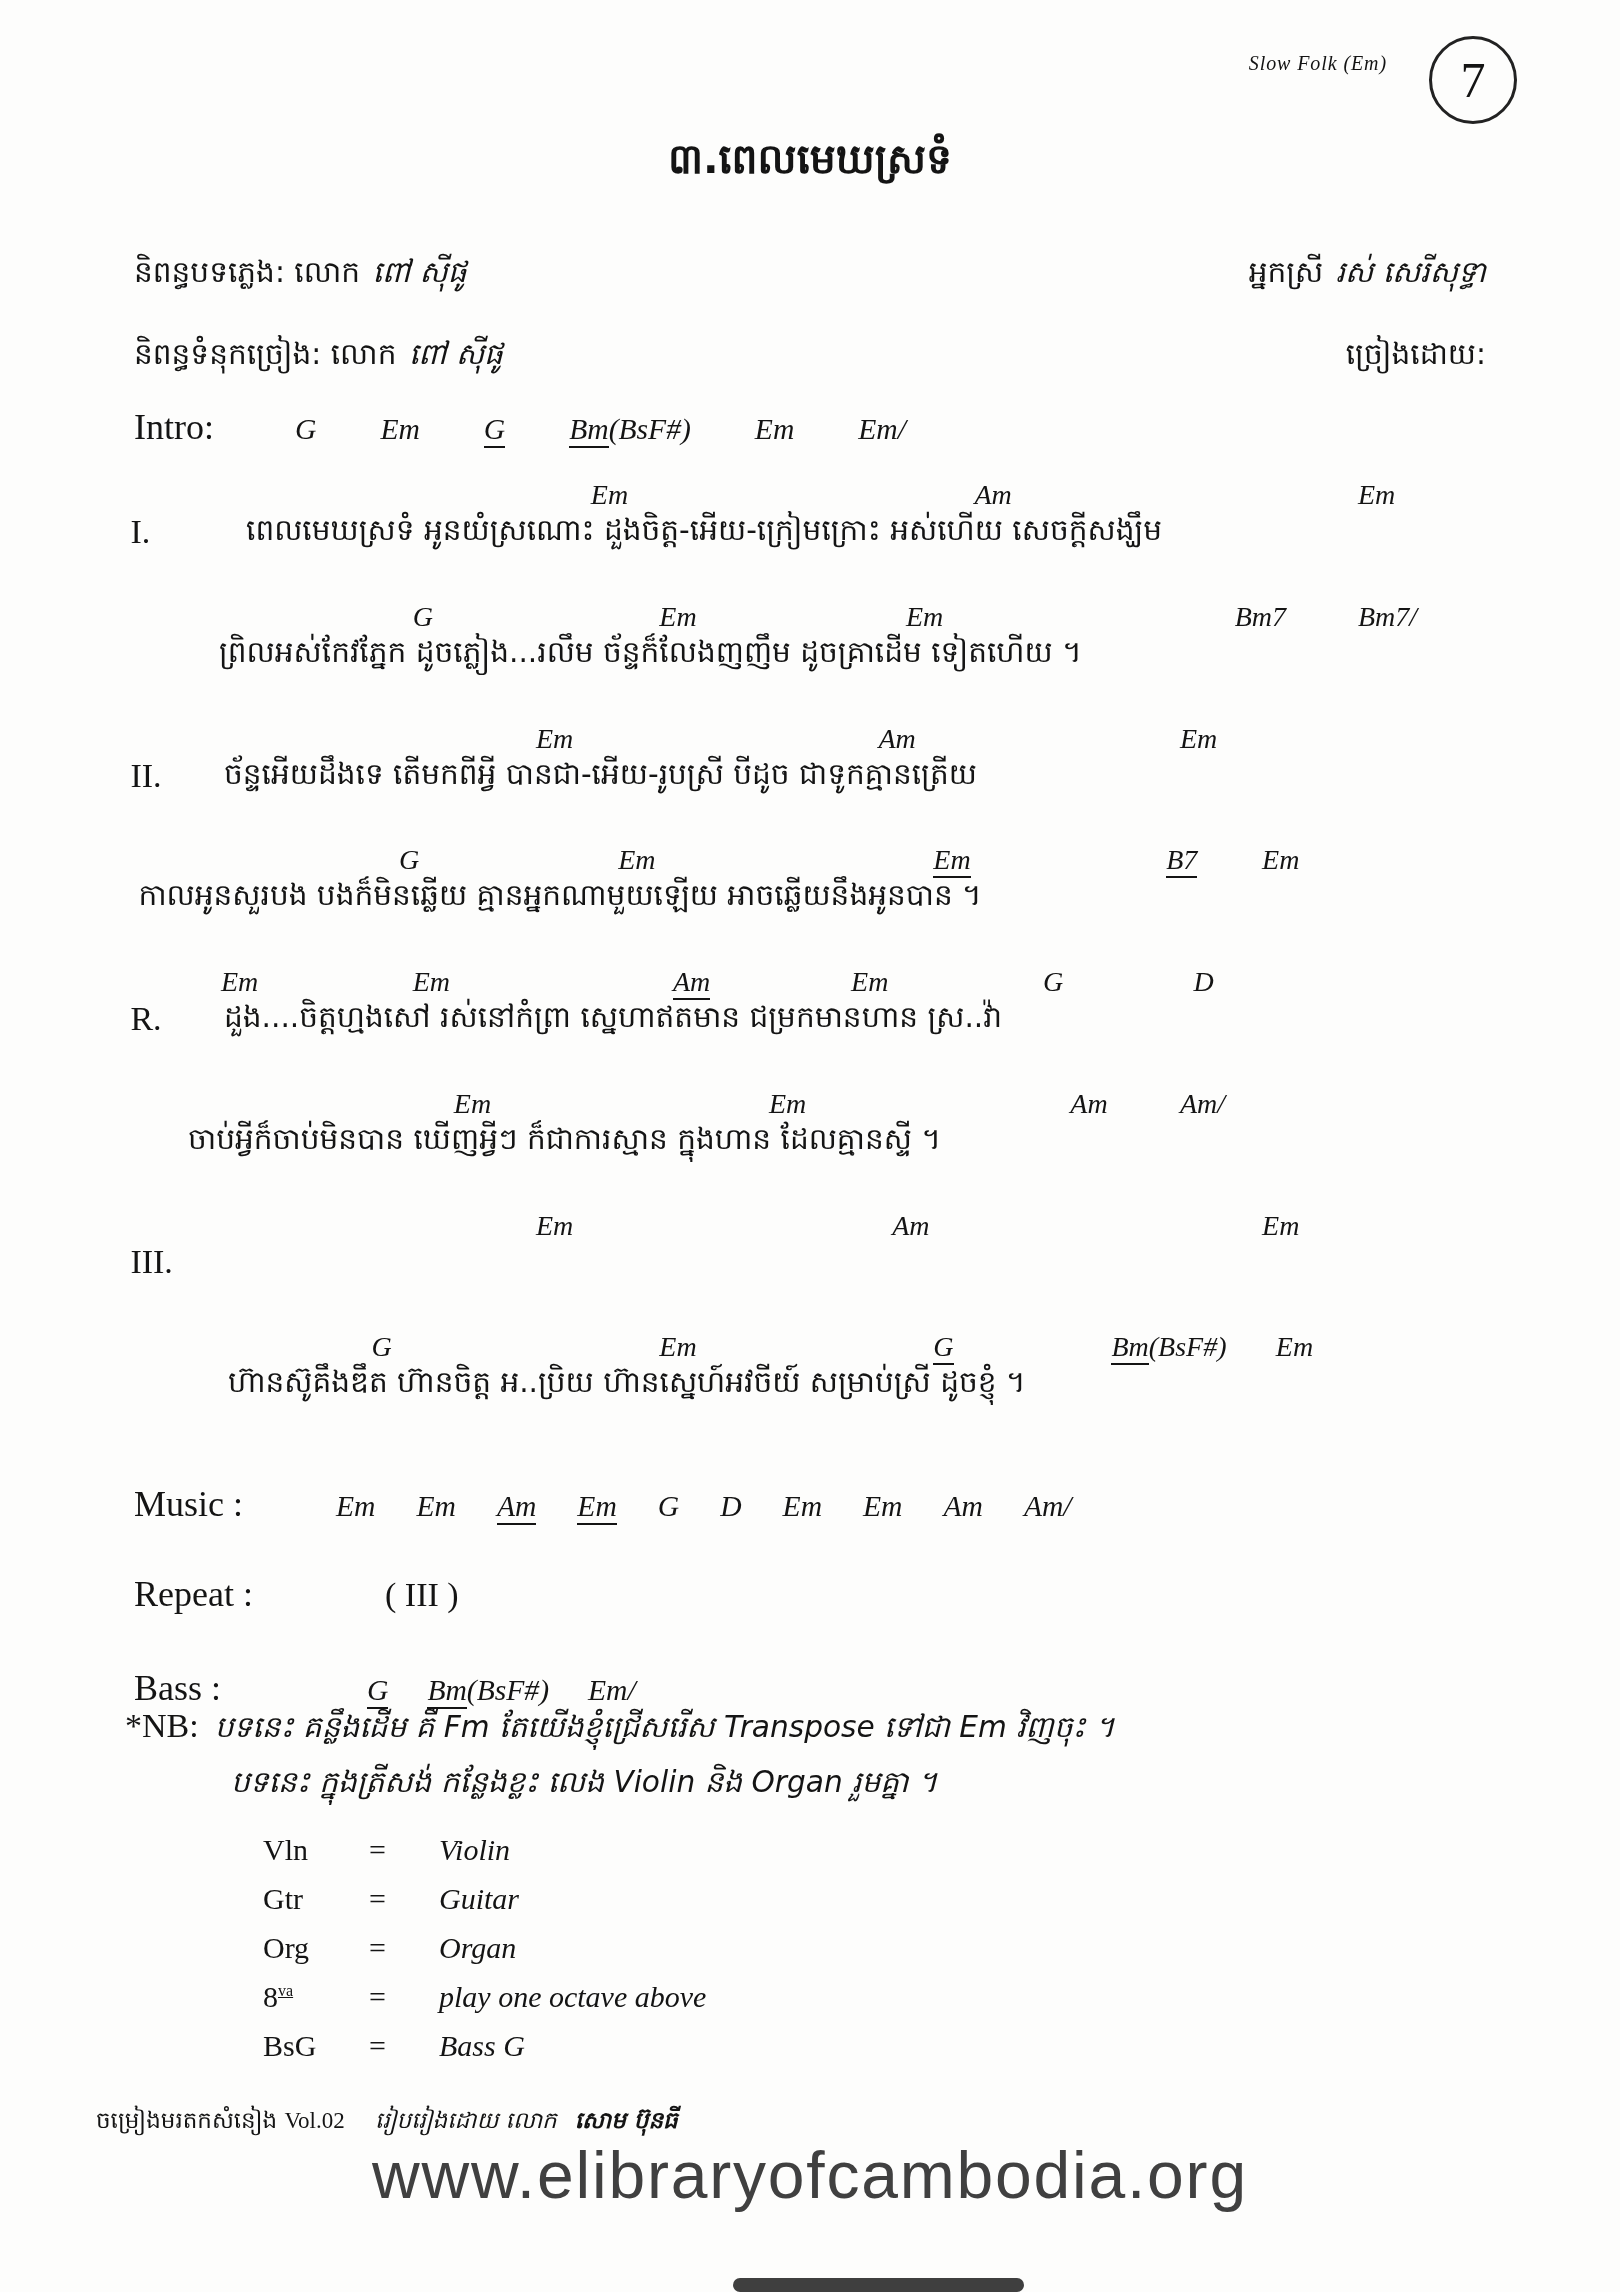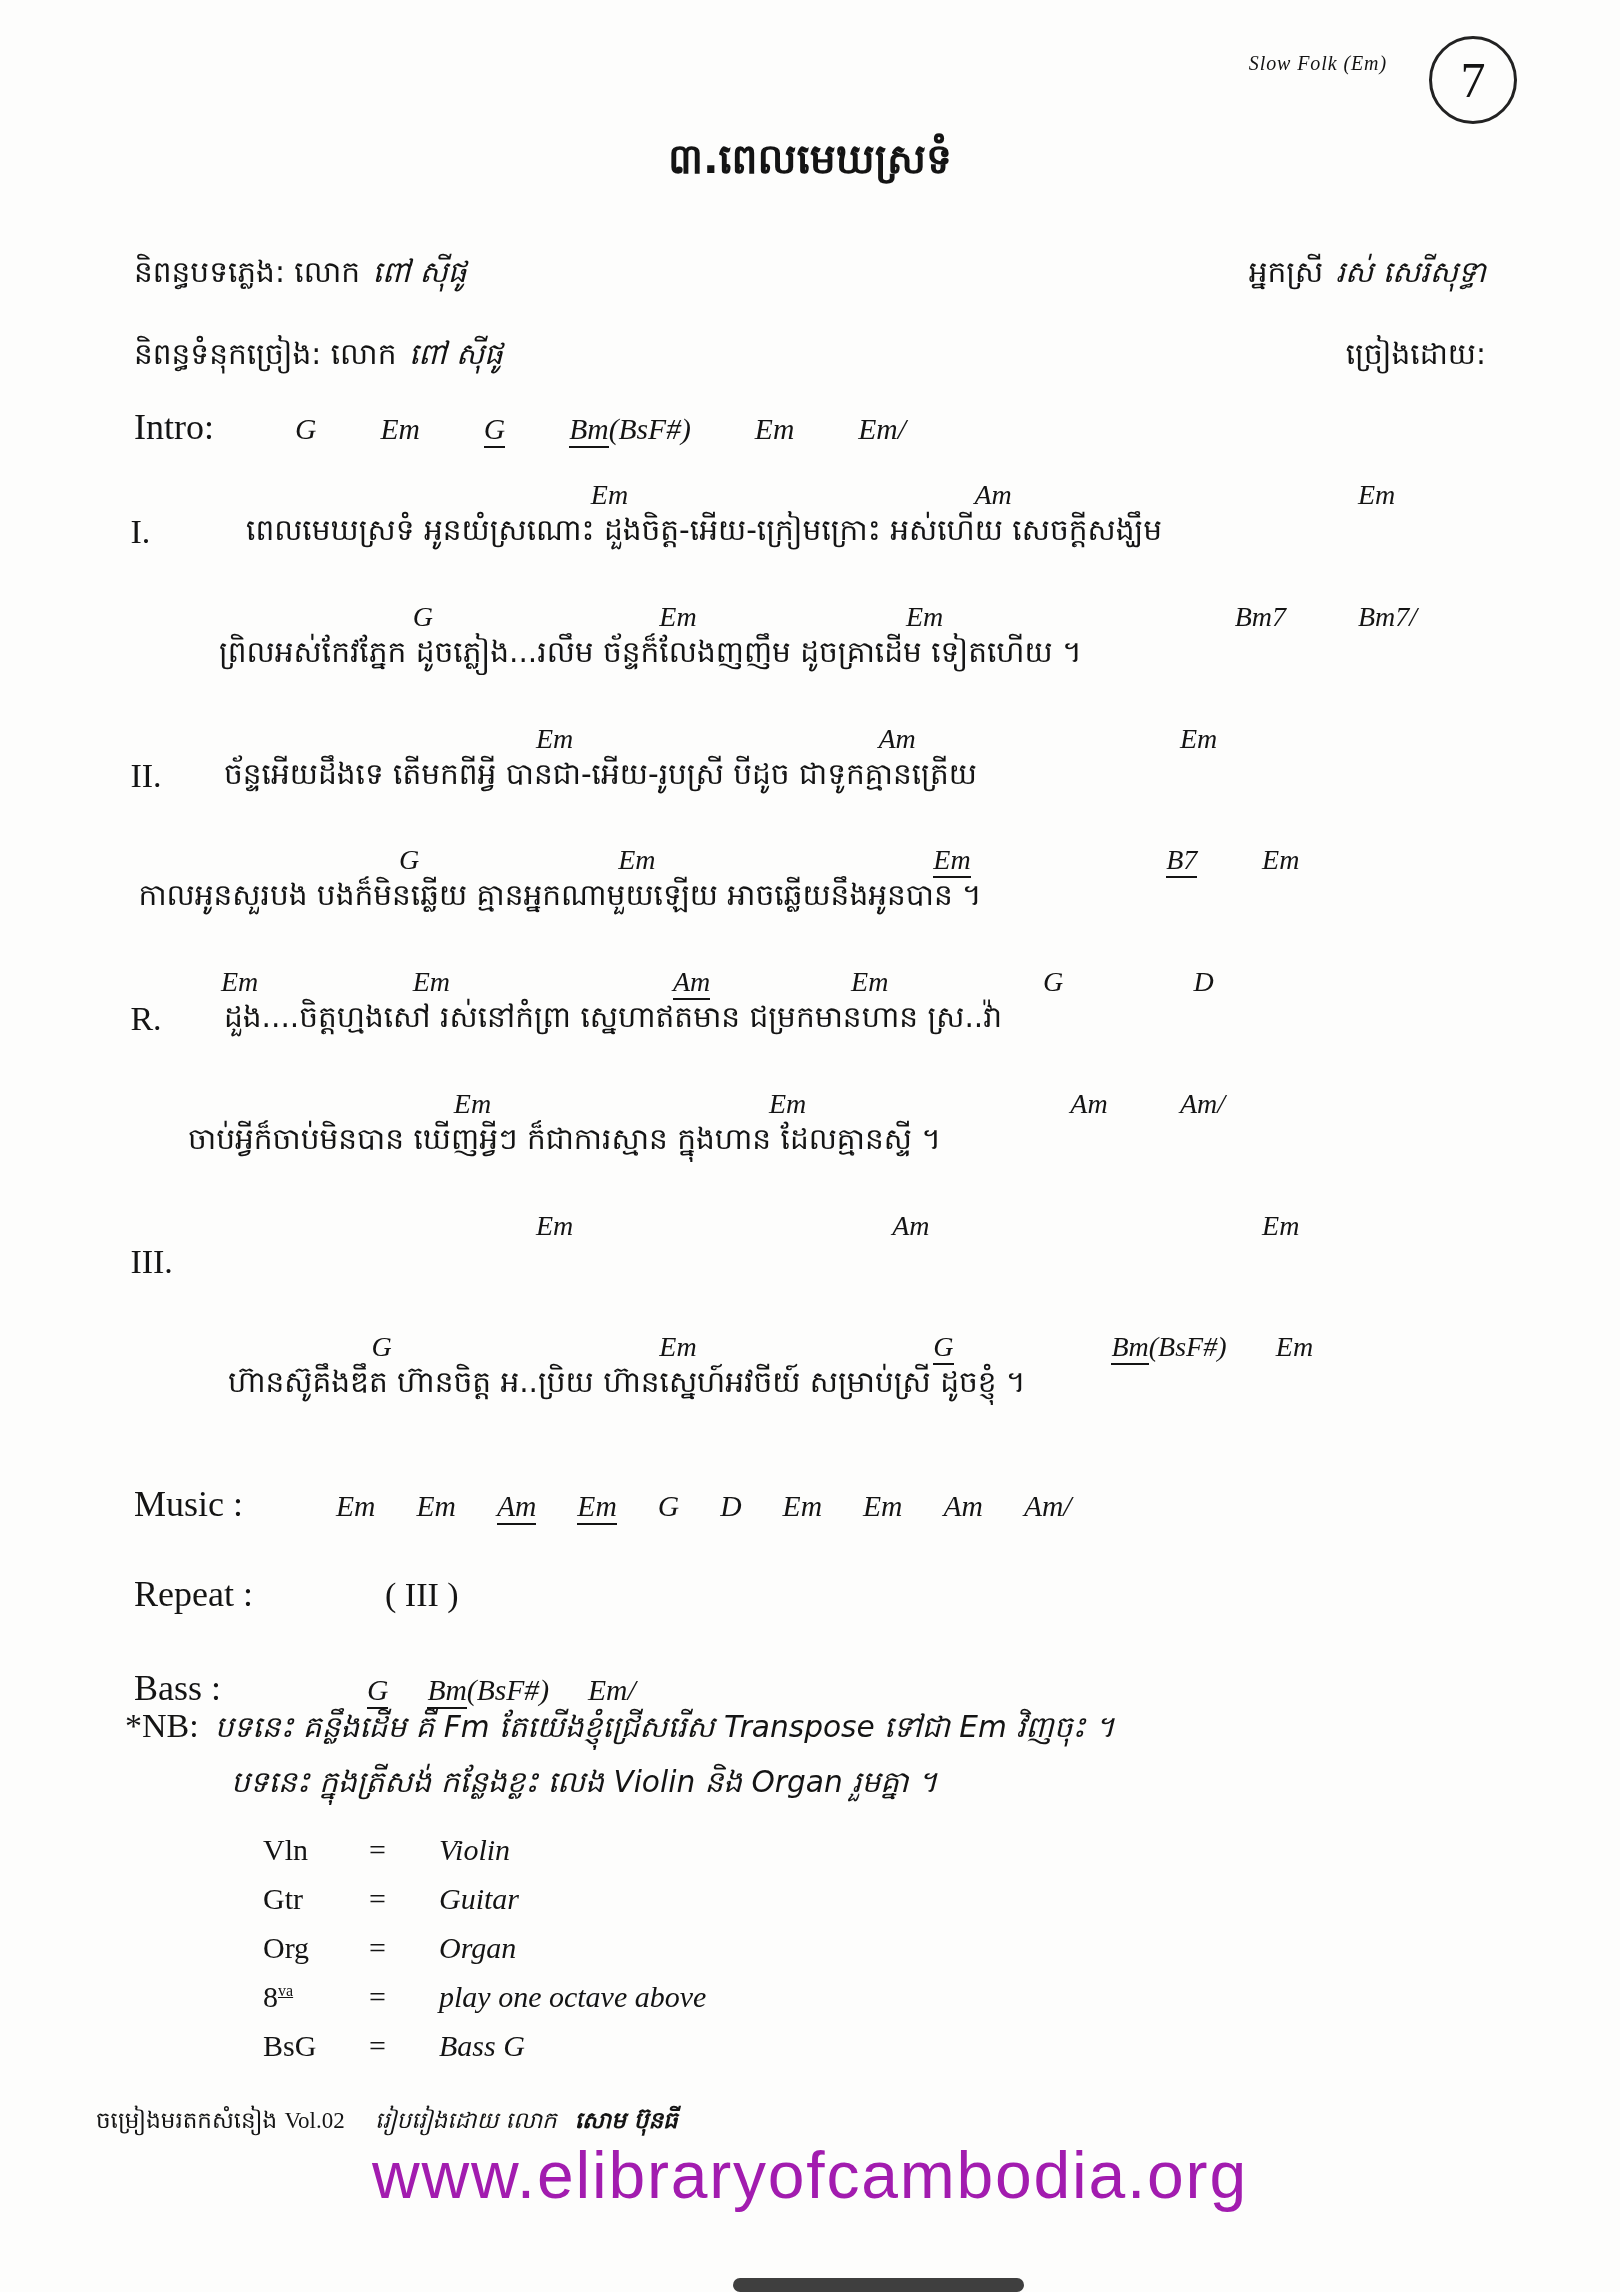--- a/index.html
+++ b/index.html
@@ -78,21 +78,21 @@
   
   .footer{position:absolute;top:2106px;left:96px;font-size:23px;font-family:"DejaVu Sans", sans-serif;}
   .footer .vol{font-family:"Liberation Serif", serif;}
   .footer .byline{font-style:italic;margin-left:23px;}
   .footer .byname{font-style:italic;font-weight:bold;margin-left:10.7px;}
   
   .watermark{
     position:absolute;top:2137px;left:0;width:100%;
     text-align:center;
     font-family:"Liberation Sans", sans-serif;
-    font-size:66px;color:#a21caf;letter-spacing:1.8px;
+    font-size:66px;color:#404040;letter-spacing:1.8px;
   }
   .bottom-bar{
     position:absolute;left:733px;top:2278px;width:291px;height:14.3px;
     background:#3f3f3f;border-radius:7.2px;
   }
 </style>
 </head>
 <body>
 
 <div class="page">

